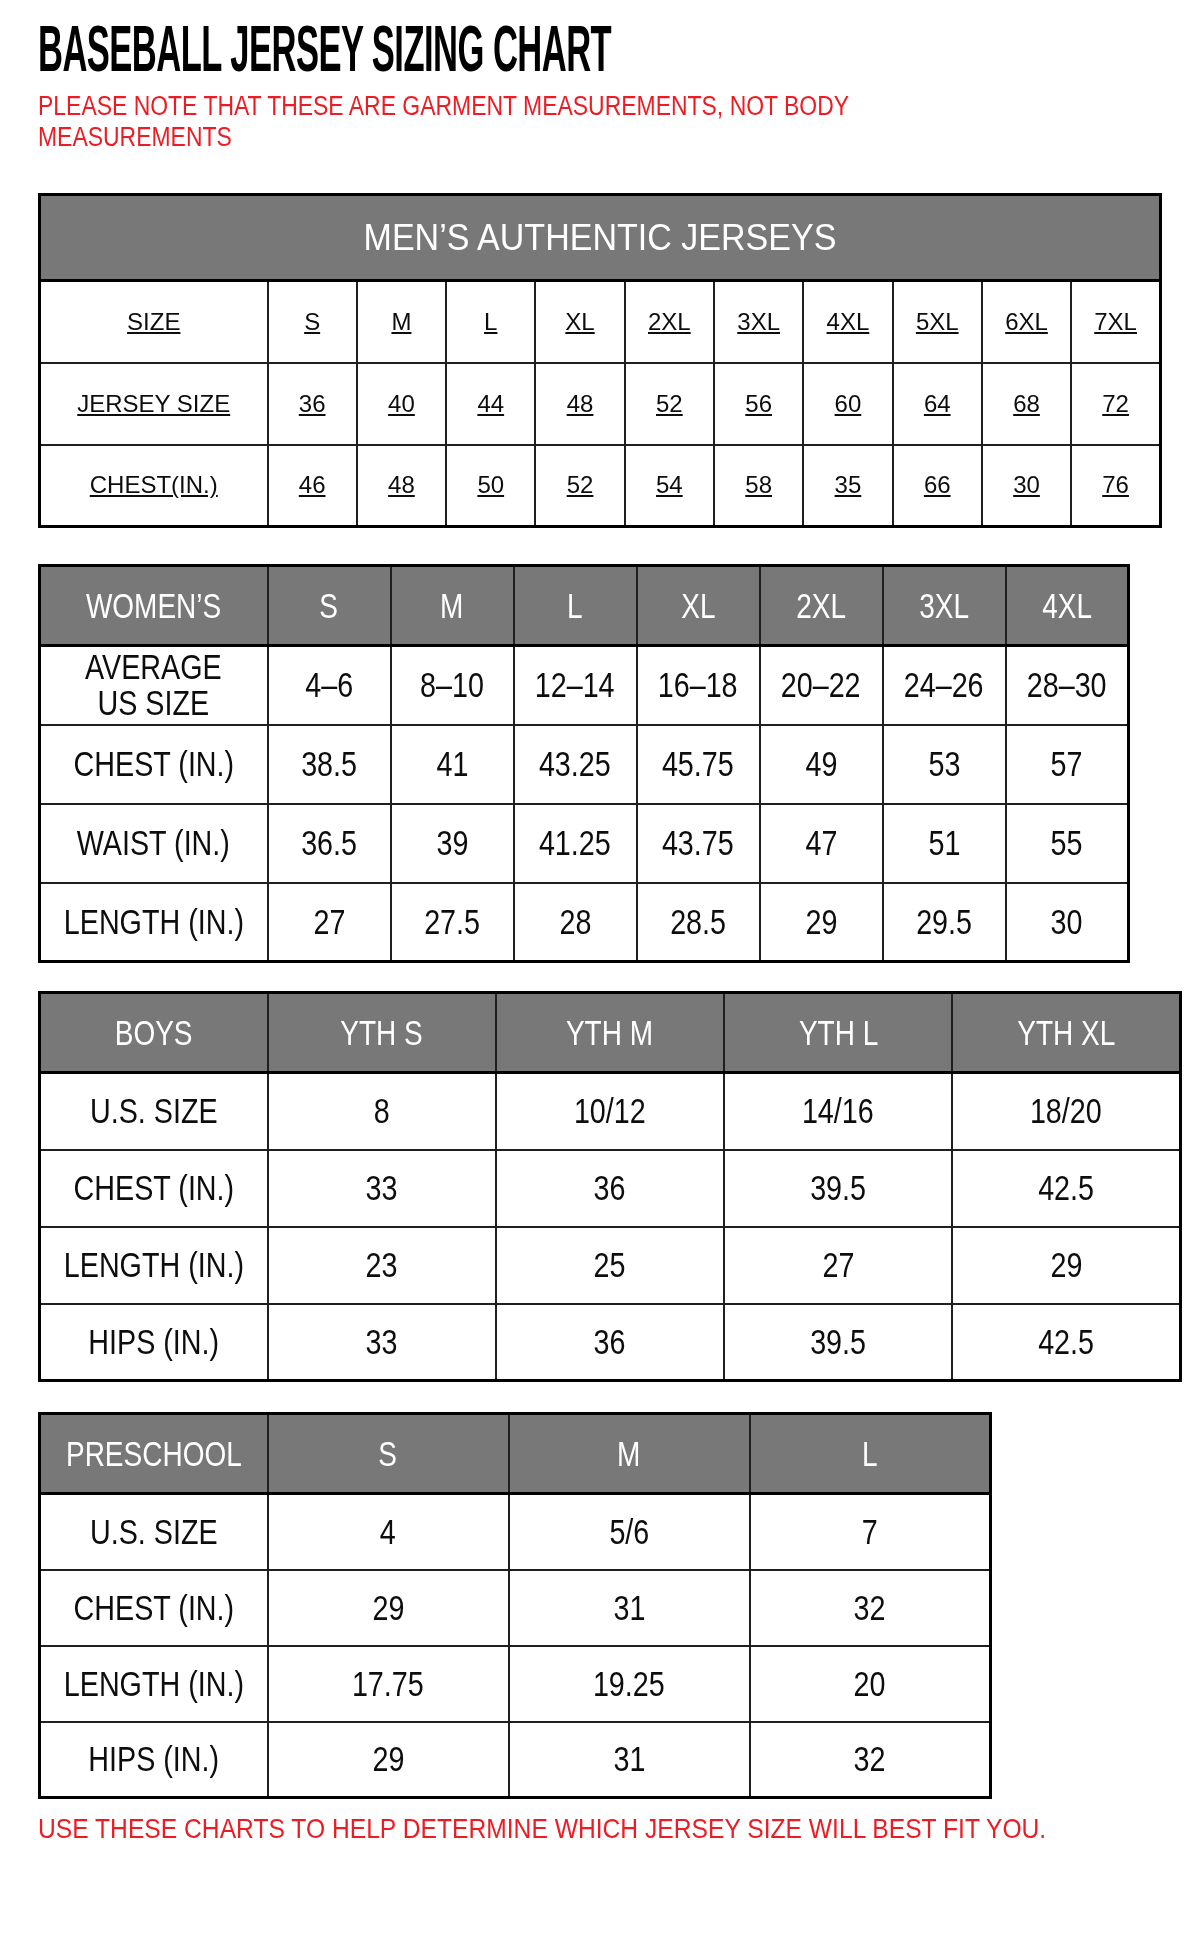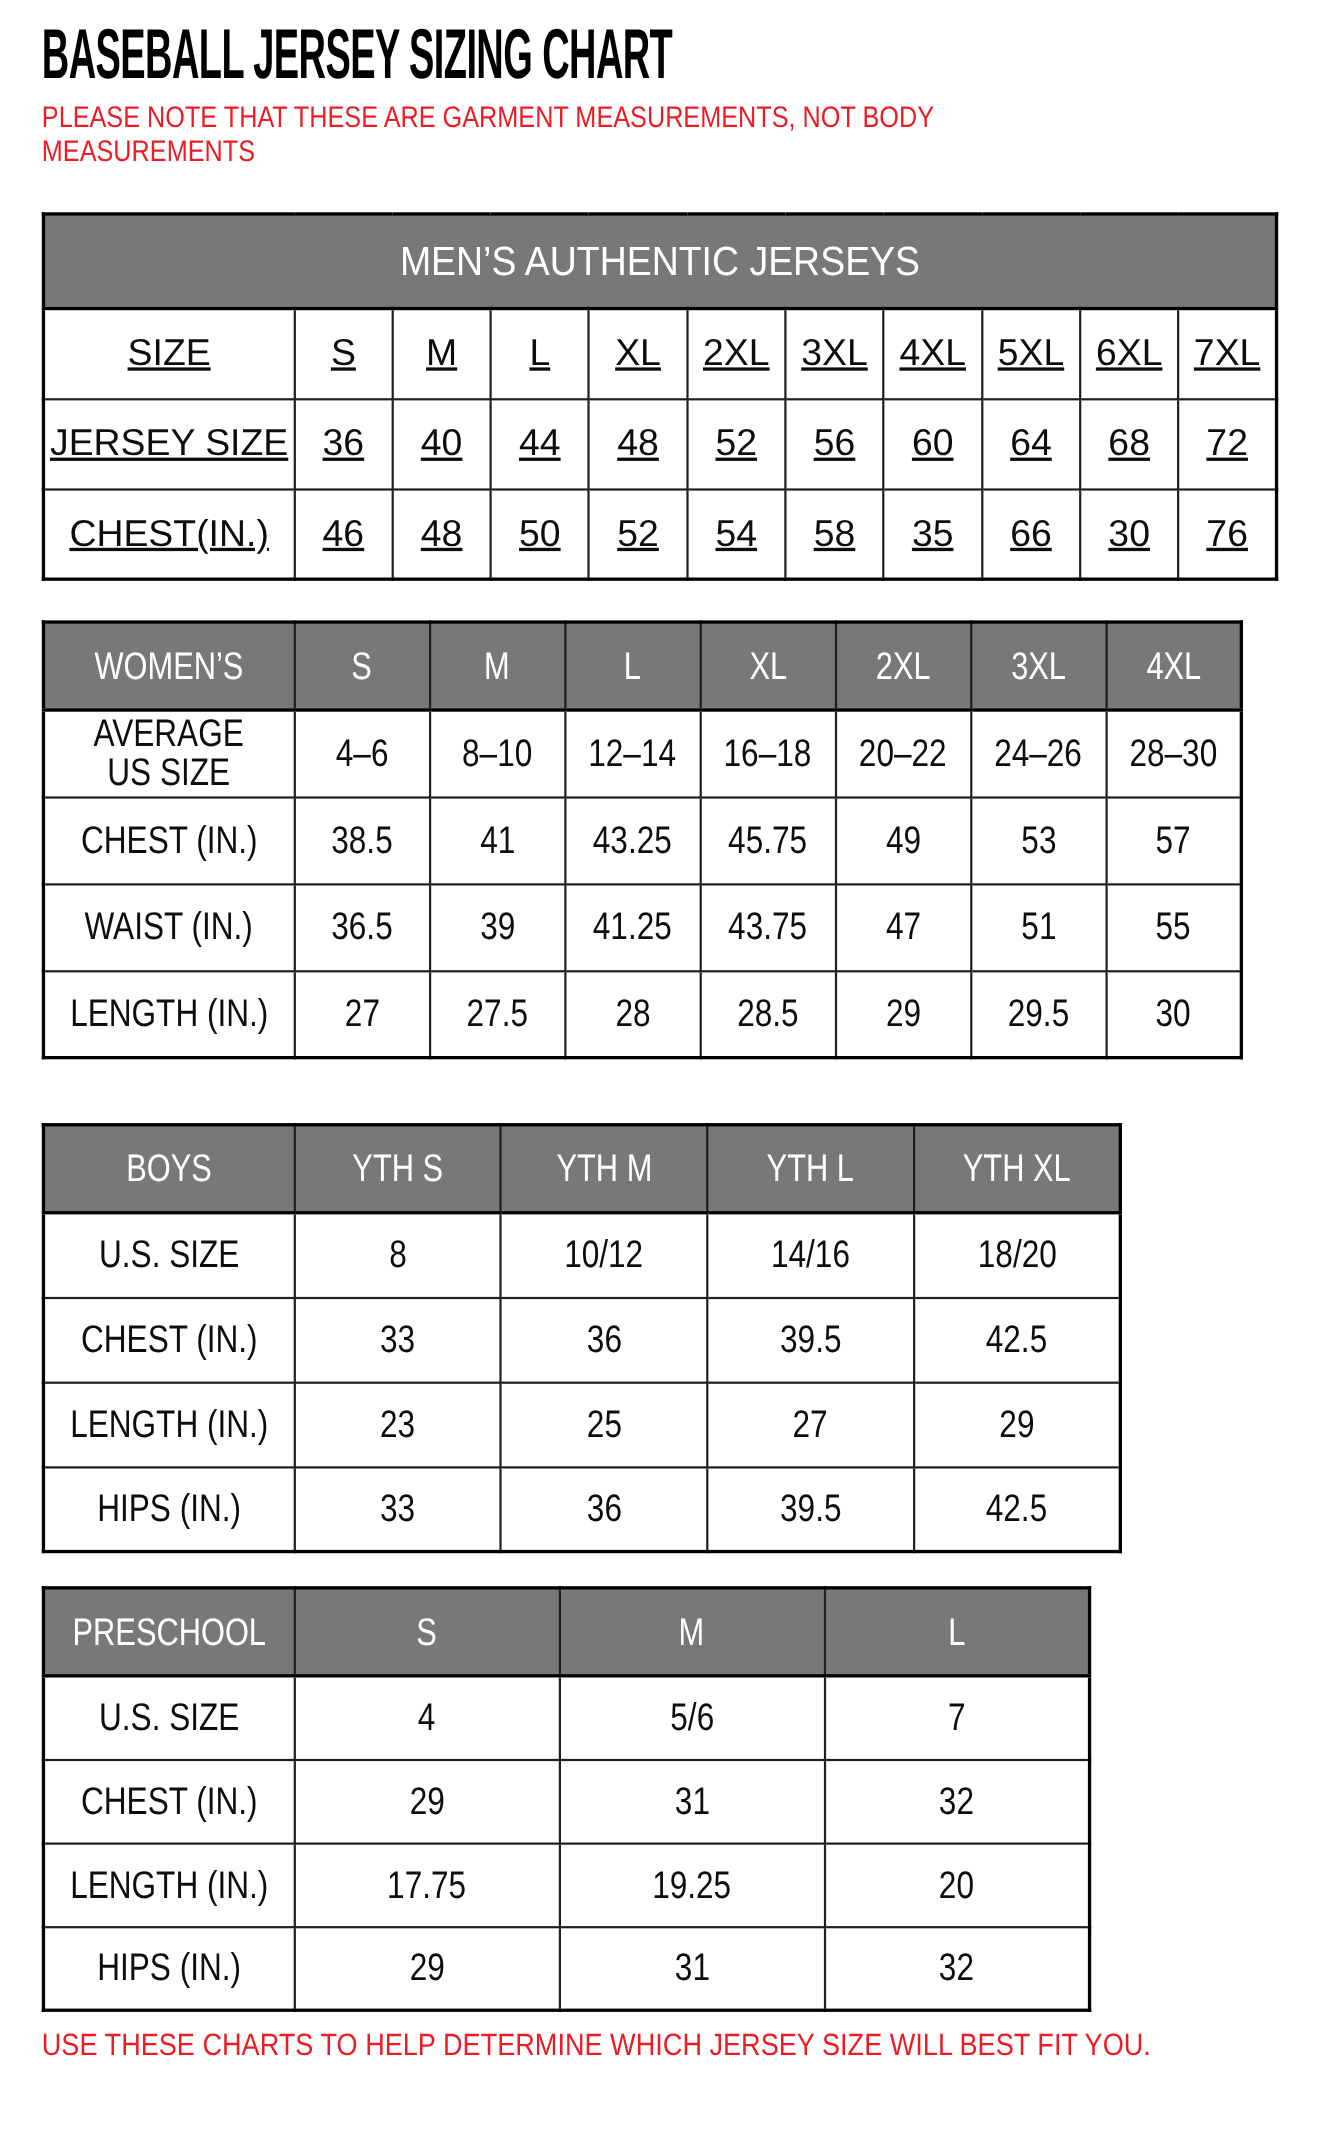--- a/index.html
+++ b/index.html
@@ -35,27 +35,27 @@
   table.sz { border:3px solid #000; }
   .sz th, .sz td { border:2px solid #1f1f1f; text-align:center; vertical-align:middle; padding:0; }
   .sz thead th {
     background:#787878; color:#ffffff; font-weight:normal;
     border-bottom:3px solid #000;
   }
   col.label { width:228px; }
 
   .tbl-mens { width:1124px; margin-top:40px;text-decoration:underline; }
   .tbl-mens thead th { height:86px; }
-  .tbl-mens td { height:82px; font-size:34px; }
+  .tbl-mens td { height:82px; font-size:24px; }
 
   .tbl-womens { width:1092px; margin-top:36px; }
   .tbl-womens thead th { height:80px; }
   .tbl-womens td { height:79px; }
 
-  .tbl-boys { width:982px; margin-top:58px; }
+  .tbl-boys { width:1144px; margin-top:28px; }
   .tbl-boys thead th { height:80px; }
   .tbl-boys td { height:77px; }
 
   .tbl-preschool { width:954px; margin-top:30px; }
   .tbl-preschool thead th { height:80px; }
   .tbl-preschool td { height:76px; }
 
   
   .hx-mens { display:inline-block; white-space:nowrap; font-size:37px; transform:scaleX(0.92); }
   .hx-sub  { display:inline-block; white-space:nowrap; font-size:35px; transform:scaleX(0.80); }

